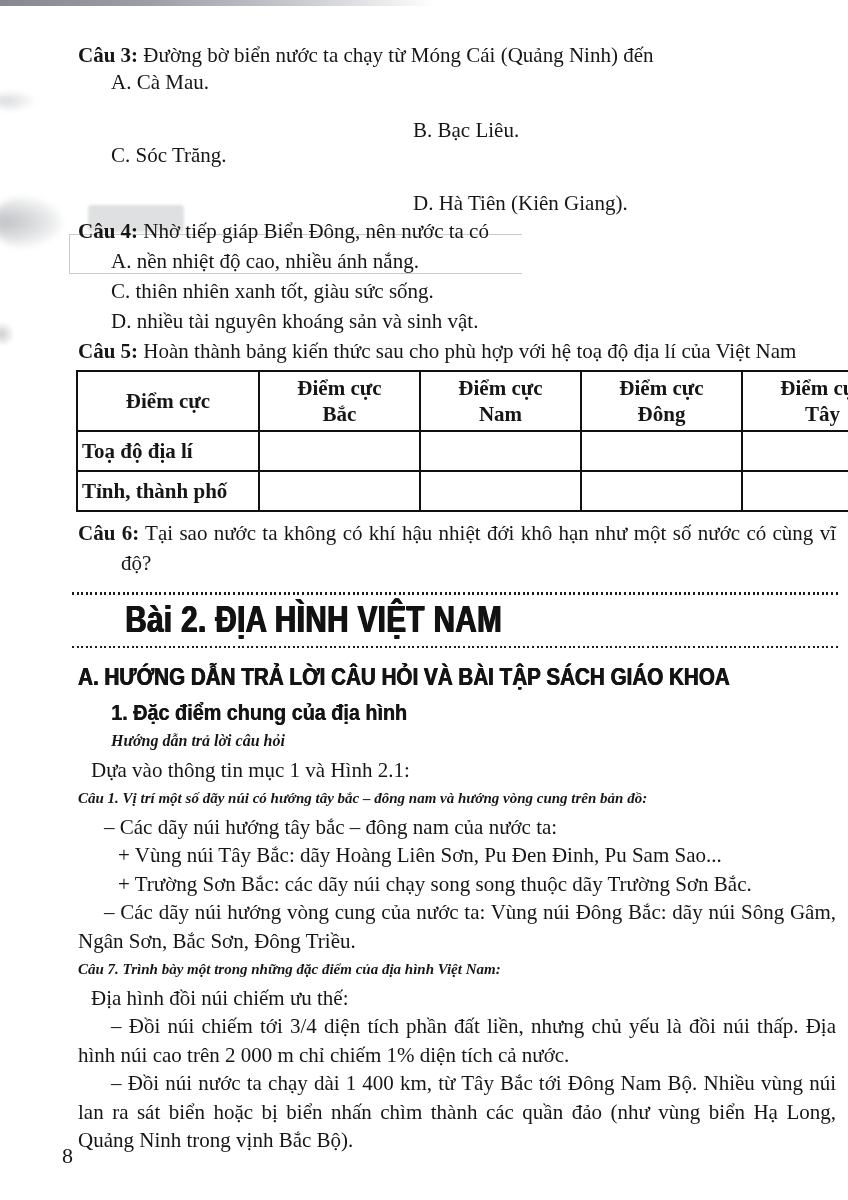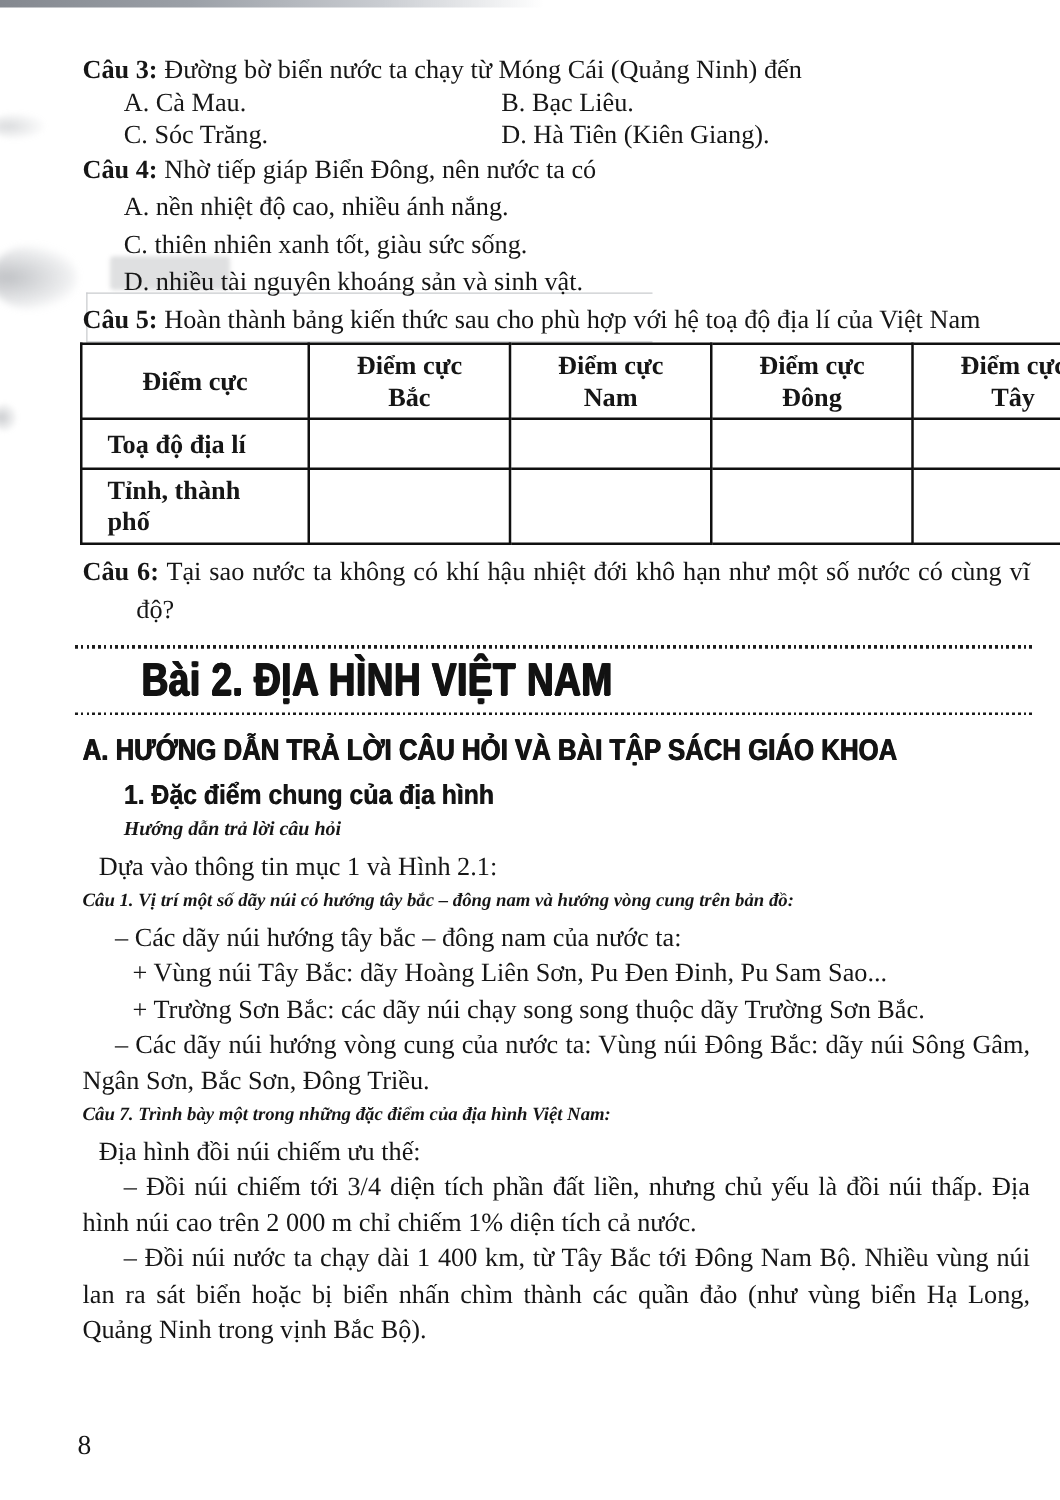--- a/index.html
+++ b/index.html
@@ -3,35 +3,35 @@
 <meta charset="utf-8">
 <style>
   html,body{margin:0;padding:0;}
   body{
     width:848px;height:1200px;
     background:#ffffff;
     font-family:"Liberation Serif", serif;
     font-size:21px;color:#161616;
     position:relative;overflow:hidden;
   }
-  .content{position:absolute;left:66px;top:40px;width:758px;}
+  .content{position:absolute;left:78px;top:40px;width:758px;}
   p{margin:0;line-height:30px;}
   .b{font-weight:bold;}
   .hang{text-align:justify;}
   
   .optrow{display:flex;}
   .optrow .colA{width:335px;padding-left:33px;box-sizing:border-box;}
-  .optrow .colB{flex:1;}
+  .optrow .colB{flex:1;margin-top:48px;}
   .opt{padding-left:33px;}
   
   table.kb{border-collapse:collapse;width:828px;margin:4px 0 6px -2px;table-layout:fixed;}
   table.kb th, table.kb td{border:2.5px solid #101010;font-size:21px;}
   table.kb th{font-weight:bold;text-align:center;line-height:26px;padding:3px 2px;height:50px;vertical-align:middle;}
   table.kb th .l2{display:block;}
-  table.kb td.rowlabel{font-weight:bold;text-align:left;padding:4px 20px;height:30px;}
+  table.kb td.rowlabel{font-weight:bold;text-align:left;padding:4px 4px;height:30px;}
   table.kb td.blank{height:30px;}
   table.kb col.c0{width:182px;}
   
   .q6{padding-left:43px;text-indent:-43px;text-align:justify;}
   
   .rule{height:2.6px;margin-left:-6px;margin-right:-2px;
     background:repeating-linear-gradient(90deg,#1c1c1c 0 2.1px,rgba(0,0,0,0) 2.1px 4.6px);}
   .rule.top{margin-top:14px;}
   .rule.bottom{margin-bottom:14px;}
   

